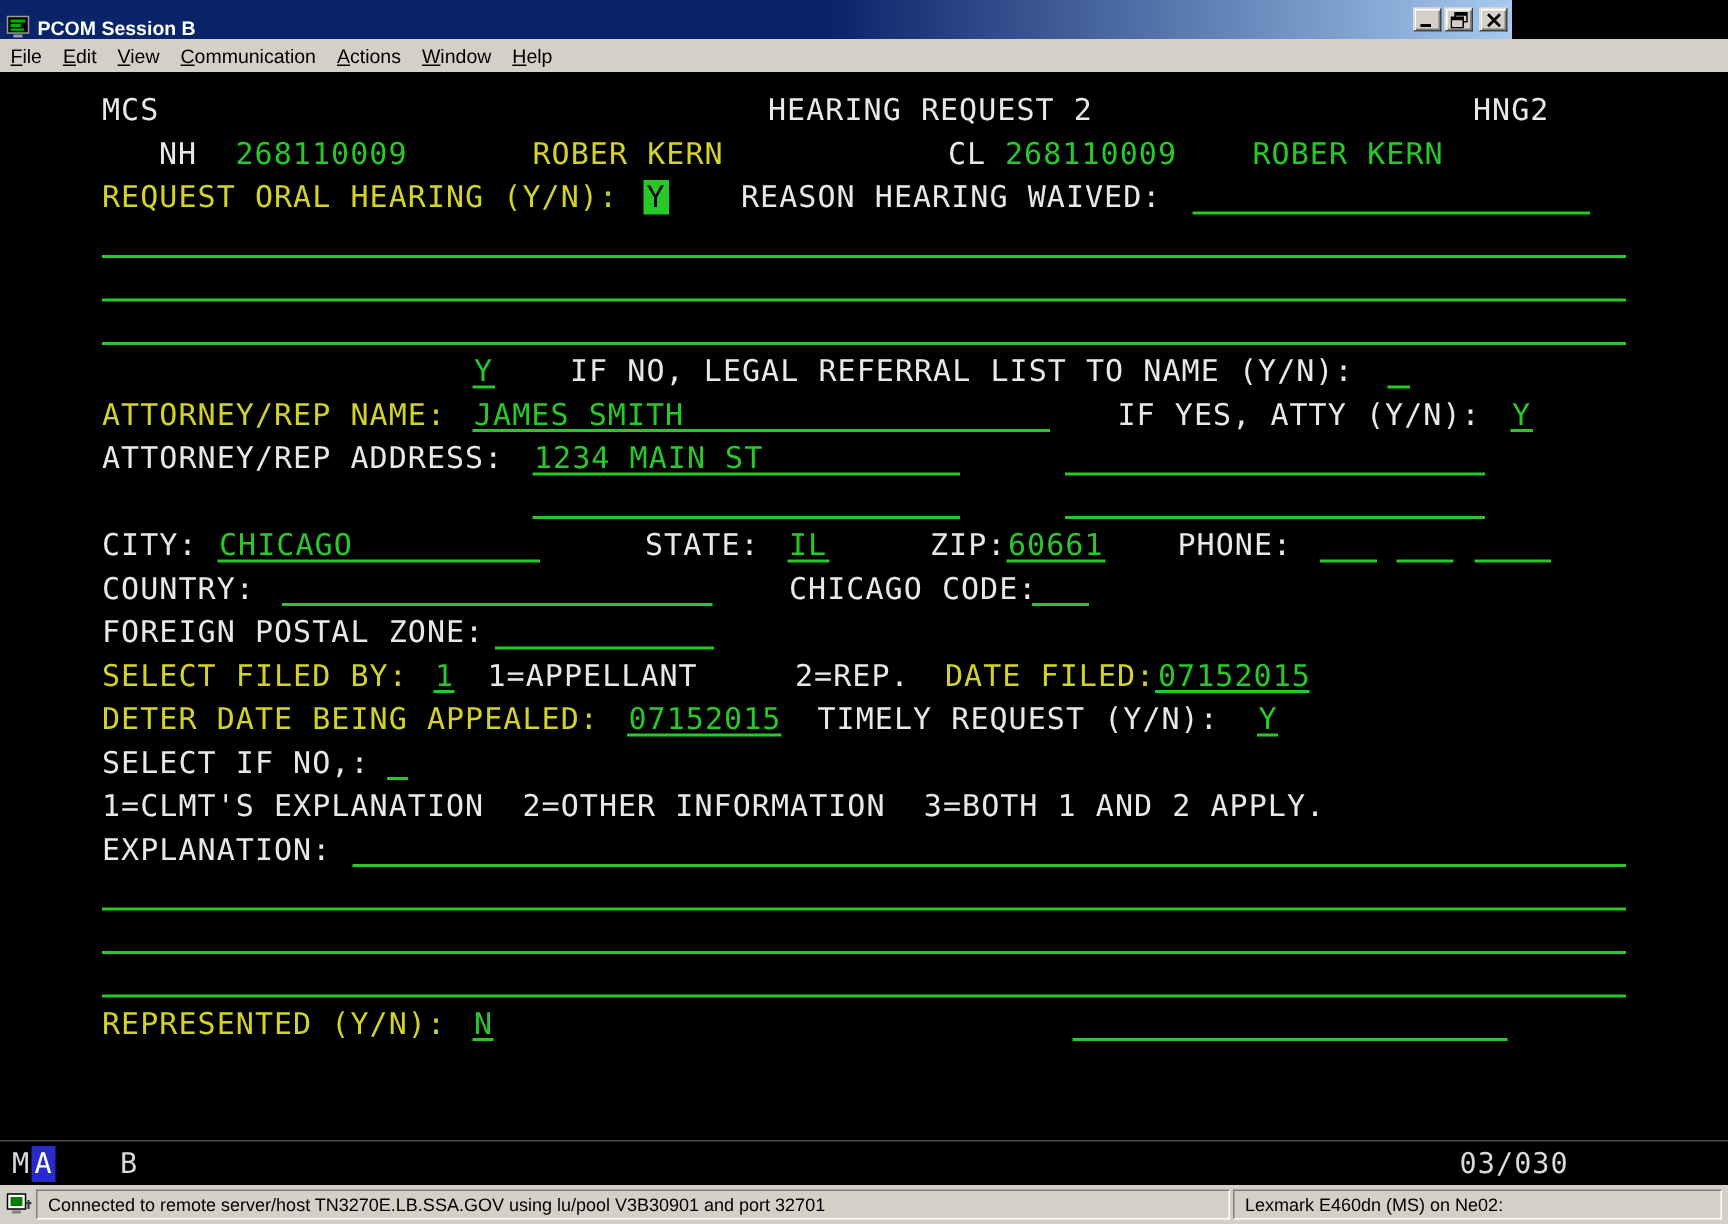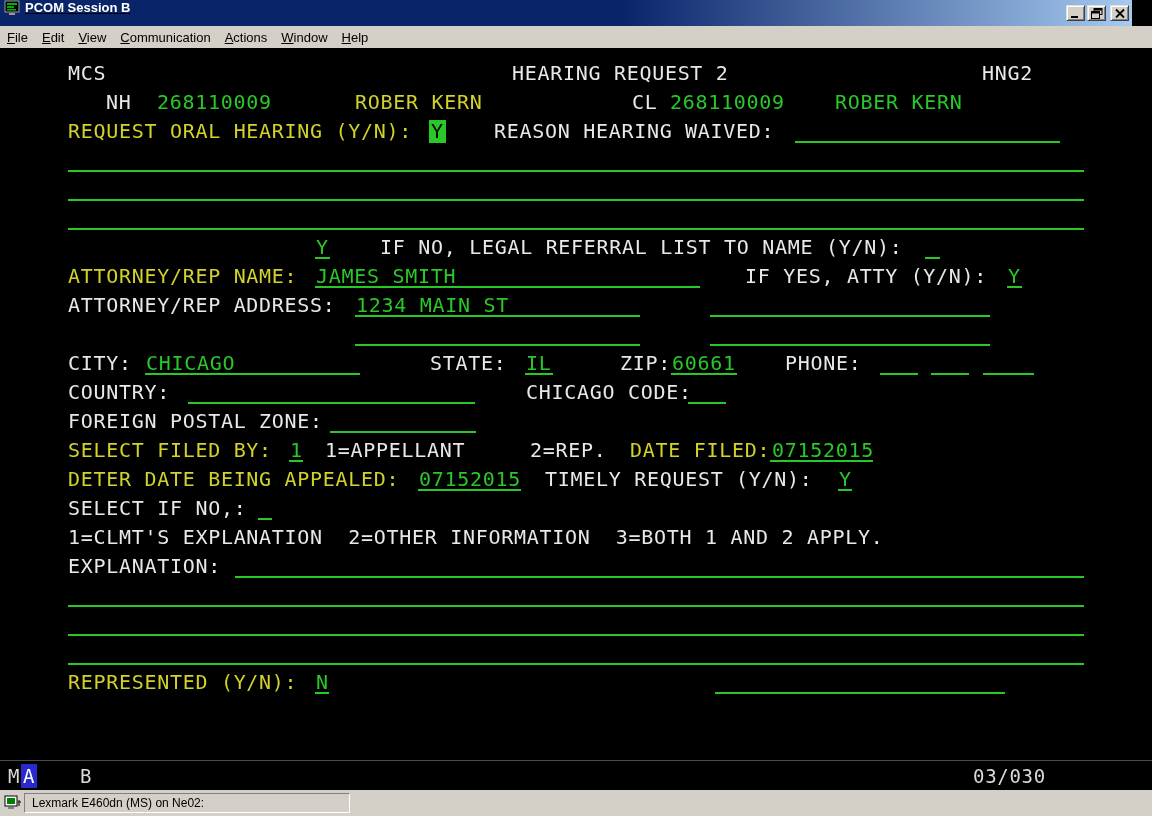--- a/index.html
+++ b/index.html
@@ -1,22 +1,22 @@
 <!DOCTYPE html>
 <html><head>
 <meta charset="utf-8">
 <style>
   * { margin:0; padding:0; box-sizing:border-box; }
   html,body { width:1152px; height:816px; }
   body { position:relative; background:#000; font-family:"Liberation Sans", sans-serif; overflow:hidden; }
 
   
-  .titlebar { position:absolute; left:0; top:0; width:1132px; height:26px;
+  .titlebar { position:absolute; left:0; top:0; width:1008px; height:26px;
     background:linear-gradient(90deg,#0a246a 0%,#0a246a 55%,#a6caf0 100%);
-    display:flex; align-items:flex-start;text-decoration:underline; }
+    display:flex; align-items:flex-end; }
   .app-icon { width:16px; height:16px; margin-left:4px; }
   .title-text { color:#ffffff; font-weight:bold; font-size:13px; margin-left:5px; }
   .win-buttons { position:absolute; right:3px; top:5px; display:flex; }
   .win-btn { width:19px; height:16px; background:#d4d0c8; margin-left:2px;
     border:1px solid; border-color:#dfdfdf #404040 #404040 #dfdfdf;
     box-shadow: inset 1px 1px 0 #ffffff, inset -1px -1px 0 #808080;
     display:flex; align-items:center; justify-content:center; }
   .win-btn.close { margin-left:4px; }
 
   .menubar { position:absolute; left:0; top:26px; width:1152px; height:22px;
@@ -199,18 +199,21 @@
     <span class="t" style="left:973px;top:3px">03/030</span>
   </div>
 
   <div class="statusbar">
     <svg class="sb-icon" viewBox="0 0 18 18">
       <rect x="1" y="2" width="12" height="10" fill="#fff" stroke="#000"></rect>
       <rect x="3" y="4" width="8" height="6" fill="#008000"></rect>
       <rect x="4" y="13" width="6" height="2" fill="#808080"></rect>
       <path d="M13 8 L17 8 M15 6 L15 12" stroke="#404040" stroke-width="1.5"></path>
     </svg>
+    <div class="sb-panel sb-main">
+      <span>Connected to remote server/host TN3270E.LB.SSA.GOV using lu/pool V3B30901 and port 32701</span>
+    </div>
     <div class="sb-panel sb-right">
       <span>Lexmark E460dn (MS) on Ne02:</span>
     </div>
   </div>
 
 </div>
 
 </body></html>

